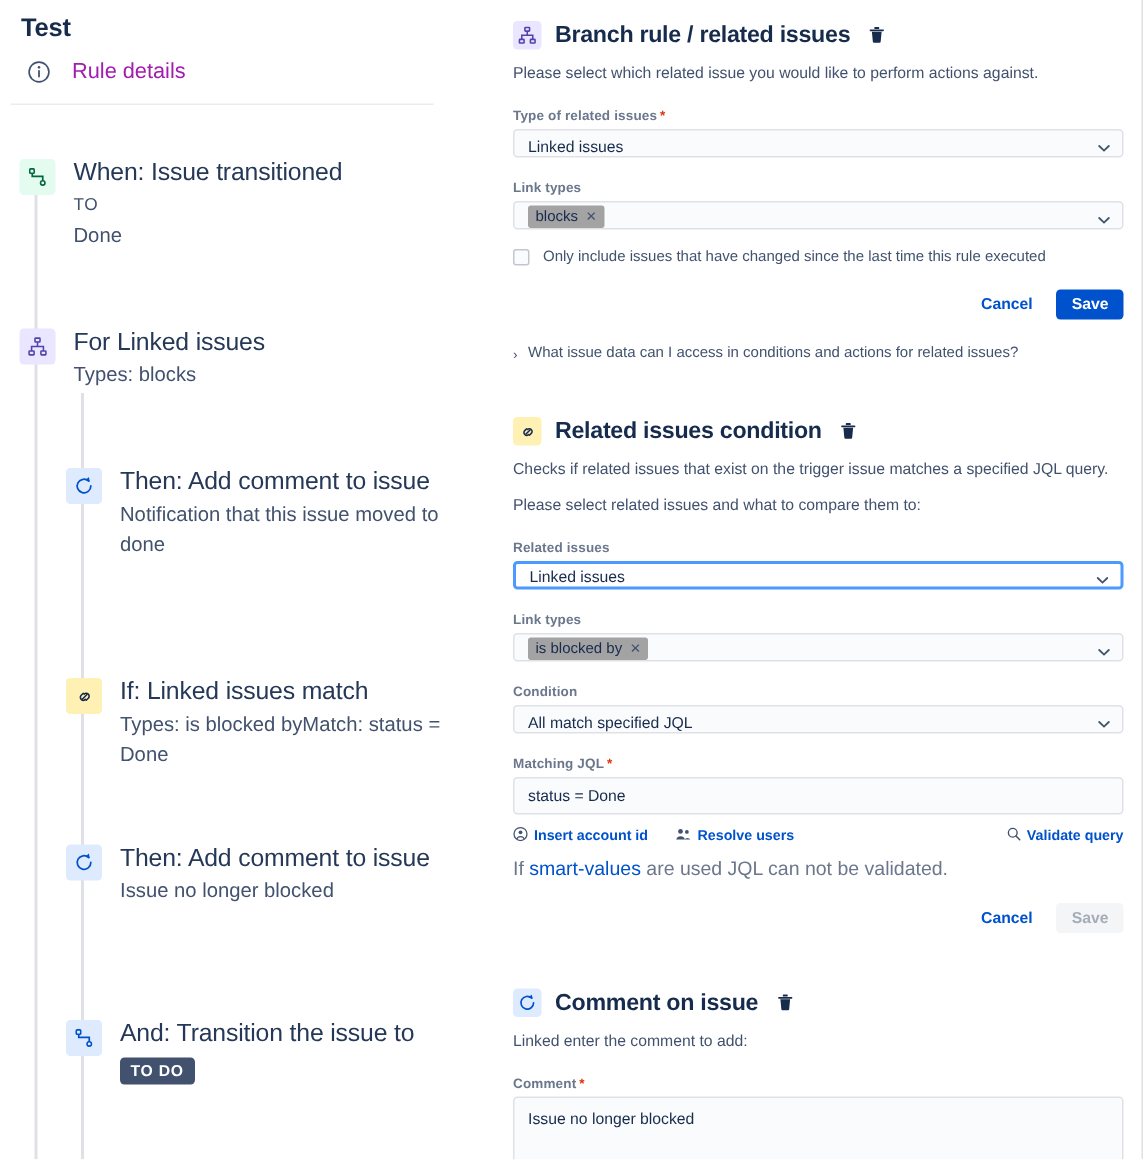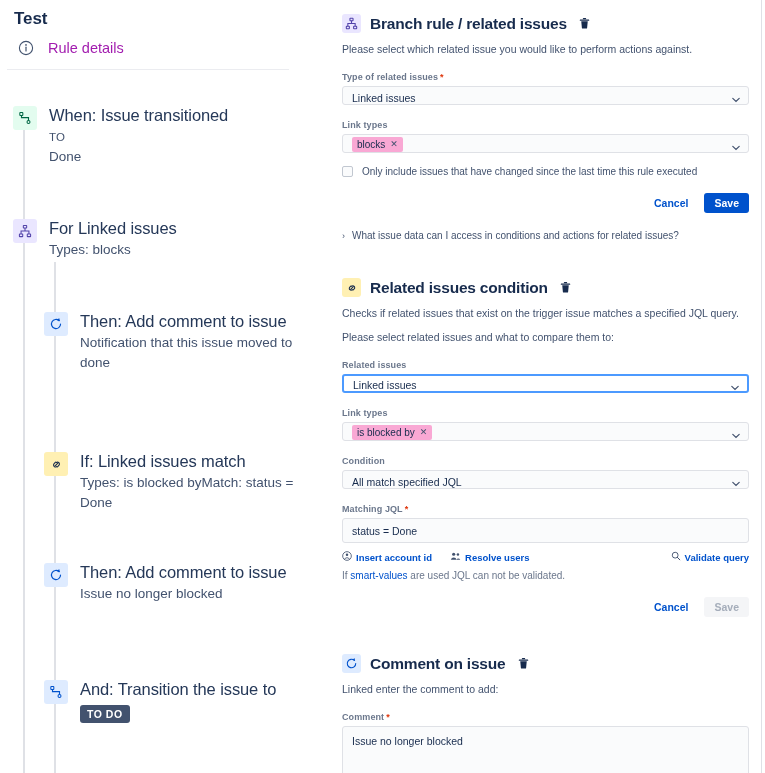--- a/index.html
+++ b/index.html
@@ -190,21 +190,21 @@
   .select .chev {
     position: absolute;
     right: 8px; top: 50%;
     margin-top: -3px;
     width: 8px; height: 6px;
   }
   .chip {
     display: inline-flex;
     align-items: center;
     gap: 5px;
-    background: #f9a8d4;
+    background: #a3a3a3;
     border-radius: 2px;
     padding: 2px 5px;
     font-size: 10px;
     color: #172b4d;
   }
   .chip-x { font-size: 9px; color: #42526e; cursor: pointer; line-height: 1; }
 
   .check-row {
     display: flex;
     align-items: flex-end;
@@ -274,21 +274,21 @@
     display: inline-flex;
     align-items: center;
     gap: 4px;
     color: #0052cc;
     font-weight: bold;
     cursor: pointer;
   }
   .helper-link + .helper-link { margin-left: 18px; }
   .helper-spacer { flex: 1; }
   .helper-note {
-    font-size: 10px;
+    font-size: 13px;
     color: #6b778c;
     margin-top: 7px;
   }
   .helper-note a { color: #0052cc; text-decoration: none; }
 
   .textarea {
     margin-top: 4px;
     height: 110px;
     background: #fafbfc;
     border: 1px solid #dfe1e6;

